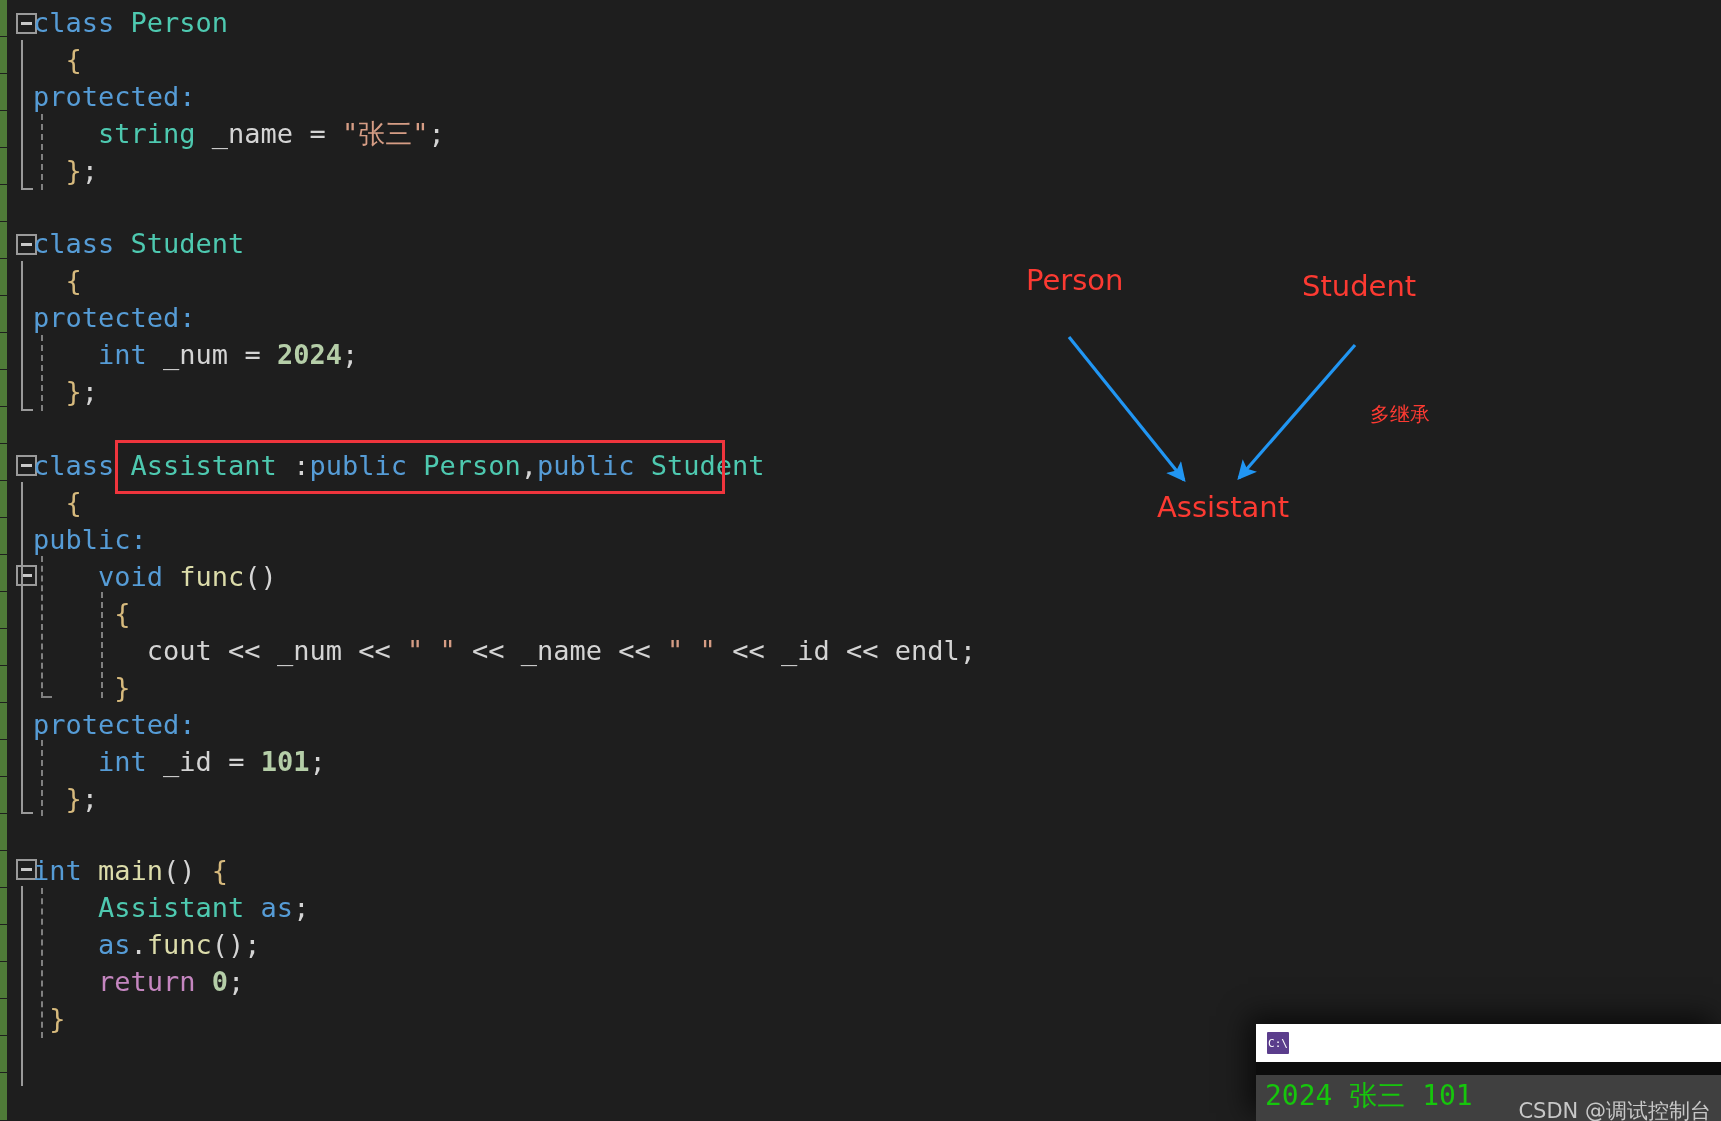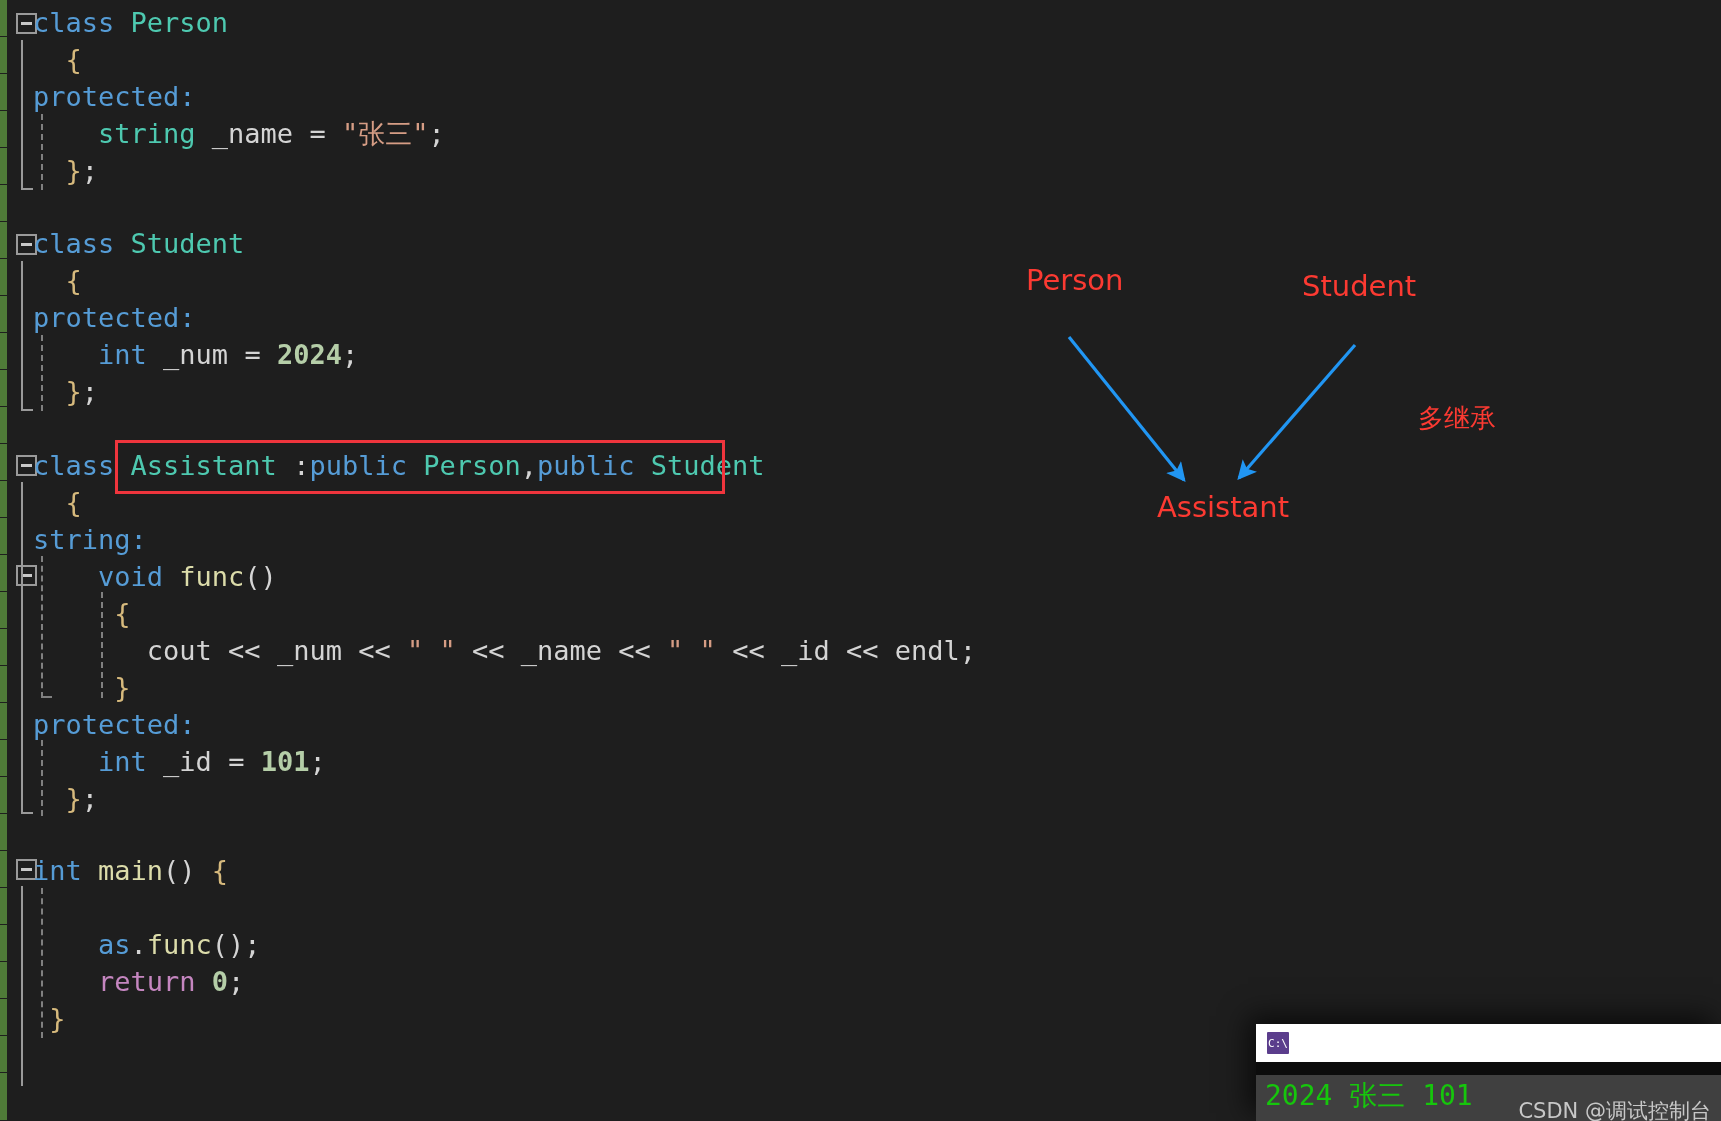--- a/index.html
+++ b/index.html
@@ -121,21 +121,21 @@
 
   
   .anno-label {
     position: absolute;
     color: #fc3a32;
     font-family: "DejaVu Sans", "Liberation Sans", sans-serif;
     font-size: 29px;
     font-weight: 400;
     white-space: nowrap;
   }
-  .anno-label.cjk { font-size: 26px; margin-left: 48px; }
+  .anno-label.cjk { font-size: 20px; }
 
   svg.arrows {
     position: absolute;
     left: 0; top: 0;
     width: 1721px; height: 1121px;
     pointer-events: none;
   }
 
   
   .console {
@@ -261,30 +261,31 @@
     <div class="line" style="top:153px;">  <span class="brace">}</span><span class="punc">;</span></div>
 
     <div class="line" style="top:226px;"><span class="kw">class</span> <span class="type">Student</span></div>
     <div class="line" style="top:263px;">  <span class="brace">{</span></div>
     <div class="line" style="top:300px;"><span class="kw">protected:</span></div>
     <div class="line" style="top:337px;">    <span class="kw">int</span> <span class="var">_num</span> <span class="op">=</span> <span class="num">2024</span><span class="punc">;</span></div>
     <div class="line" style="top:374px;">  <span class="brace">}</span><span class="punc">;</span></div>
 
     <div class="line" style="top:448px;"><span class="kw">class</span> <span class="type">Assistant</span> <span class="punc">:</span><span class="kw">public</span> <span class="type">Person</span><span class="punc">,</span><span class="kw">public</span> <span class="type">Student</span></div>
     <div class="line" style="top:485px;">  <span class="brace">{</span></div>
-    <div class="line" style="top:522px;"><span class="kw">string:</span></div>
+    <div class="line" style="top:522px;"><span class="kw">public:</span></div>
     <div class="line" style="top:559px;">    <span class="kw">void</span> <span class="fn">func</span><span class="punc">()</span></div>
     <div class="line" style="top:596px;">     <span class="brace">{</span></div>
     <div class="line" style="top:633px;">       <span class="var">cout</span> <span class="op">&lt;&lt;</span> <span class="var">_num</span> <span class="op">&lt;&lt;</span> <span class="str">" "</span> <span class="op">&lt;&lt;</span> <span class="var">_name</span> <span class="op">&lt;&lt;</span> <span class="str">" "</span> <span class="op">&lt;&lt;</span> <span class="var">_id</span> <span class="op">&lt;&lt;</span> <span class="var">endl</span><span class="punc">;</span></div>
     <div class="line" style="top:670px;">     <span class="brace">}</span></div>
     <div class="line" style="top:707px;"><span class="kw">protected:</span></div>
     <div class="line" style="top:744px;">    <span class="kw">int</span> <span class="var">_id</span> <span class="op">=</span> <span class="num">101</span><span class="punc">;</span></div>
     <div class="line" style="top:781px;">  <span class="brace">}</span><span class="punc">;</span></div>
 
     <div class="line" style="top:853px;text-align:right;"><span class="kw">int</span> <span class="fn">main</span><span class="punc">()</span> <span class="brace">{</span></div>
+    <div class="line" style="top:890px;">    <span class="type">Assistant</span> <span class="kw">as</span><span class="punc">;</span></div>
     <div class="line" style="top:927px;">    <span class="kw">as</span><span class="punc">.</span><span class="fn">func</span><span class="punc">()</span><span class="punc">;</span></div>
     <div class="line" style="top:964px;">    <span class="ctrl">return</span> <span class="num">0</span><span class="punc">;</span></div>
     <div class="line" style="top:1001px;"> <span class="brace">}</span></div>
   </div>
 
   <div class="redbox" style="left:115px; top:440px; width:610px; height:54px;"></div>
 
   <div class="anno-label" style="left:1026px; top:263px;">Person</div>
   <div class="anno-label" style="left:1302px; top:269px;">Student</div>
   <div class="anno-label" style="left:1157px; top:490px;">Assistant</div>

